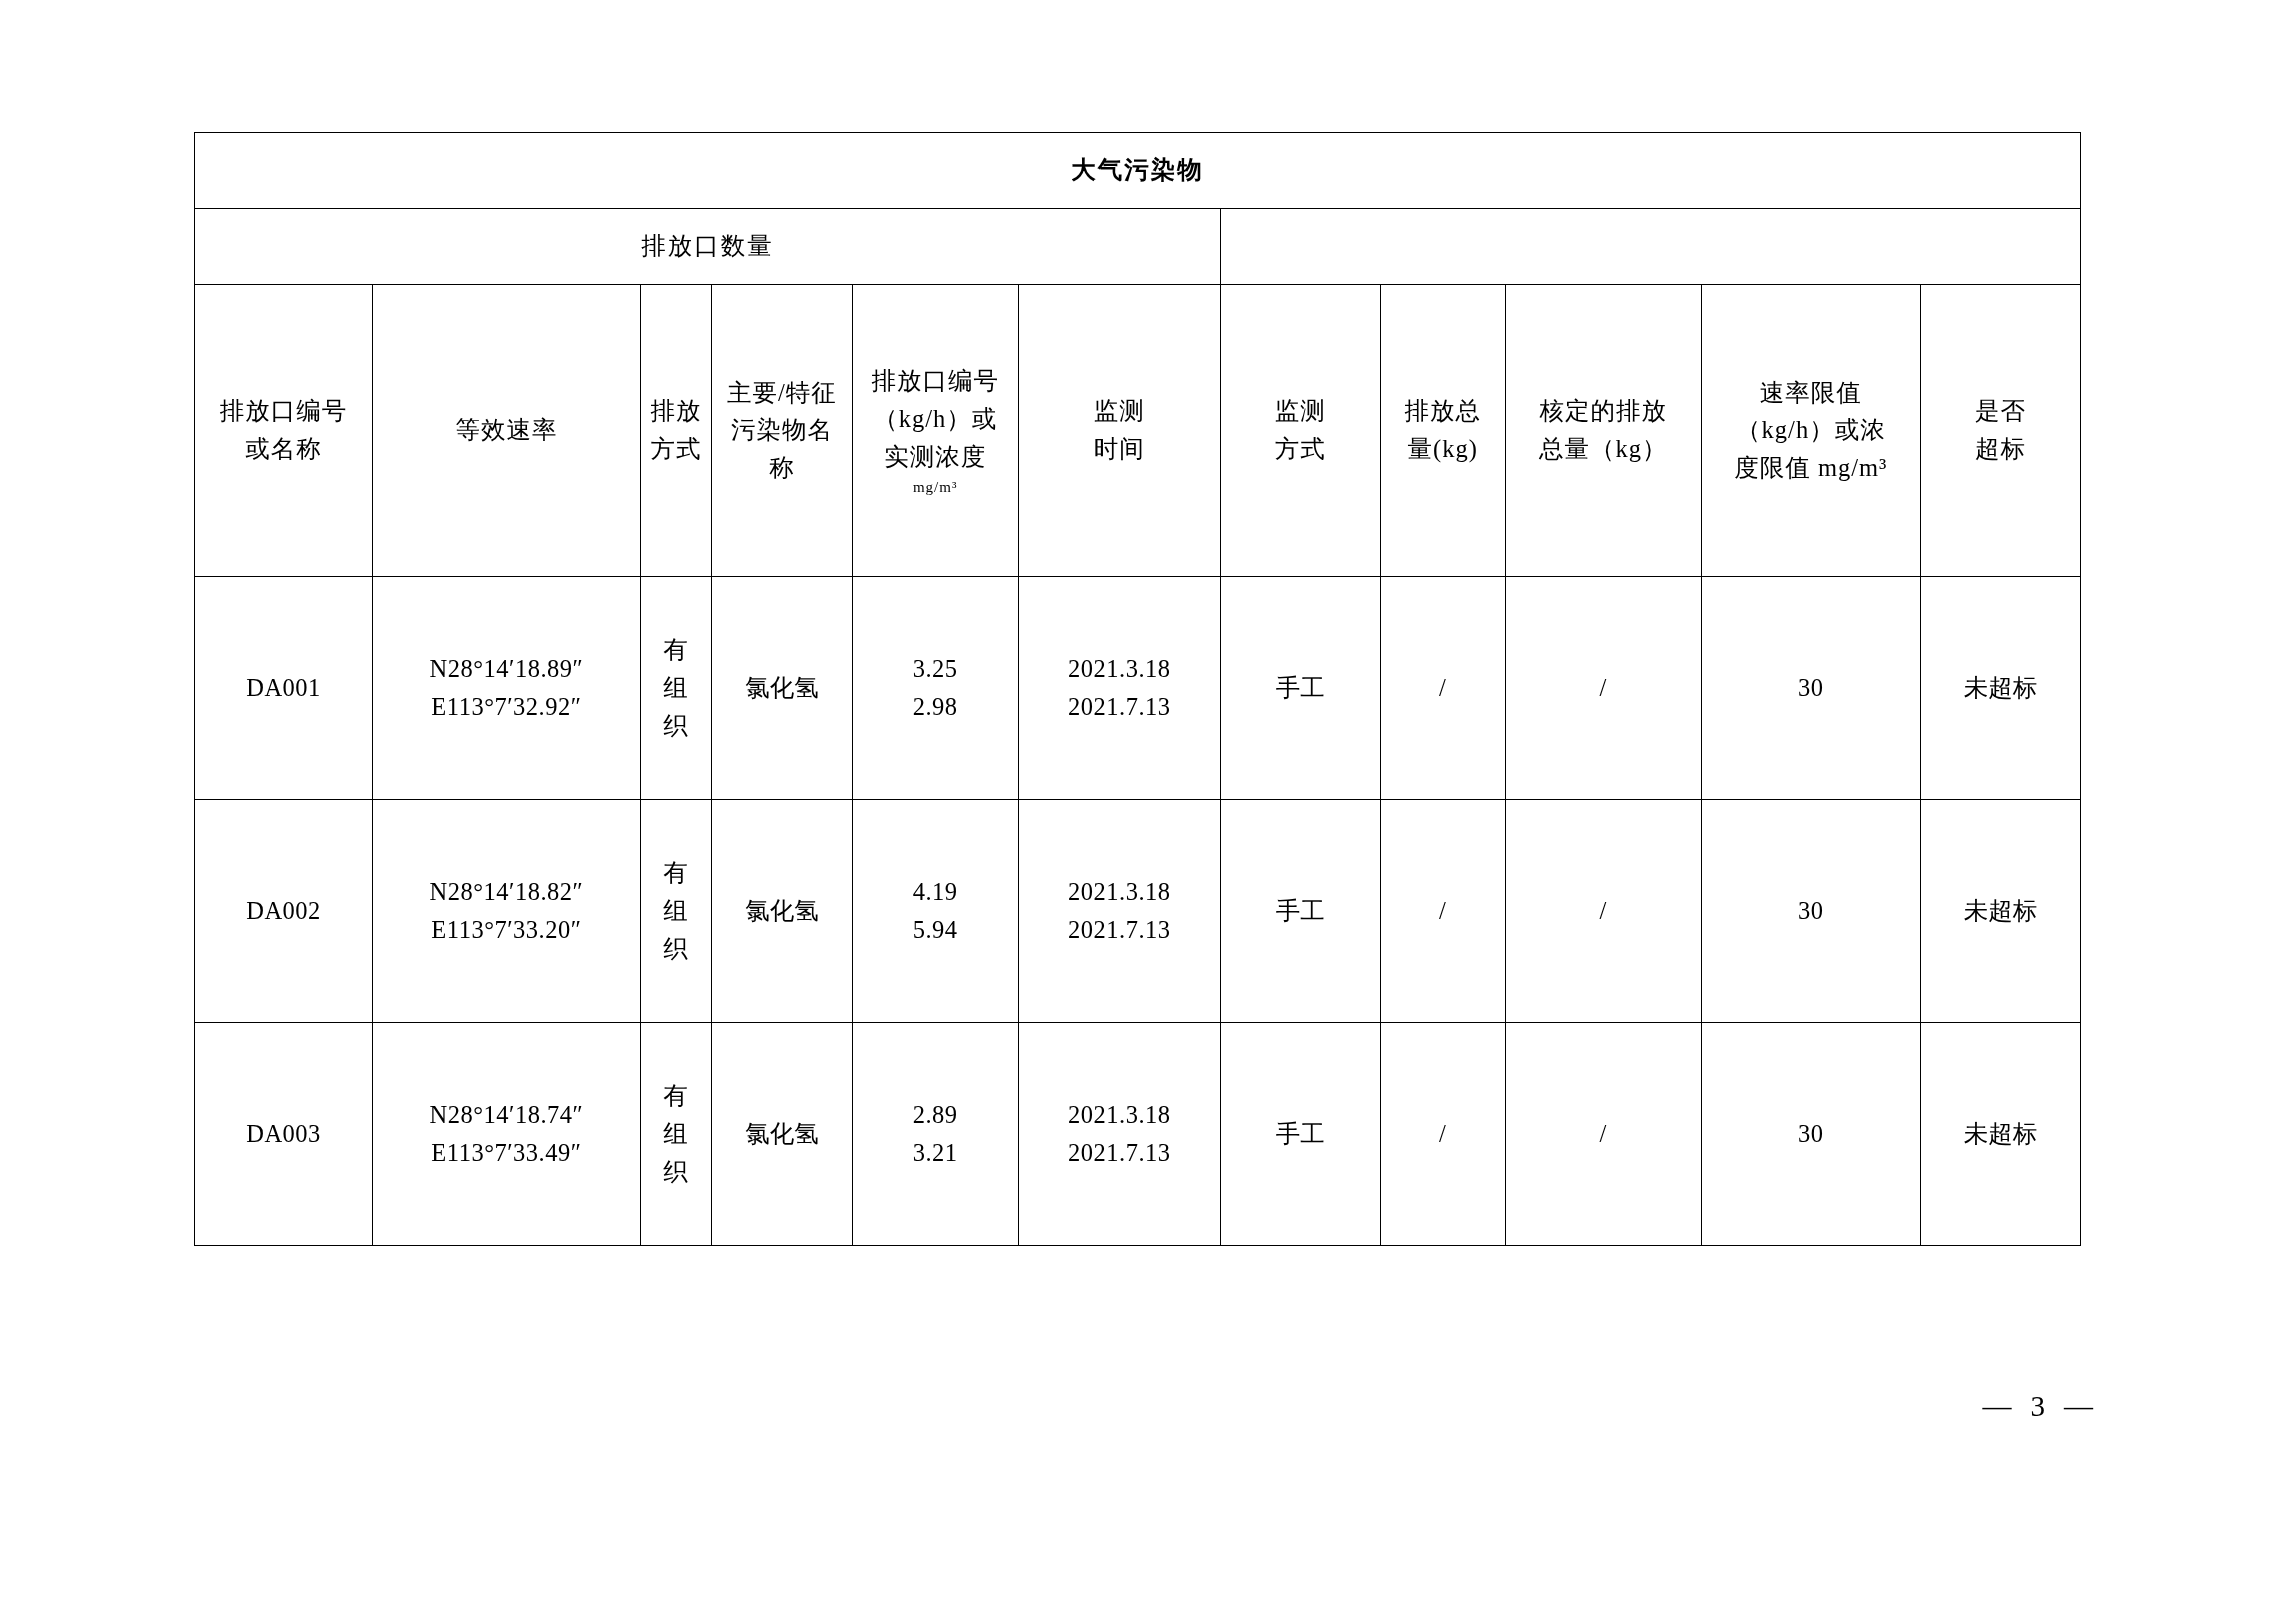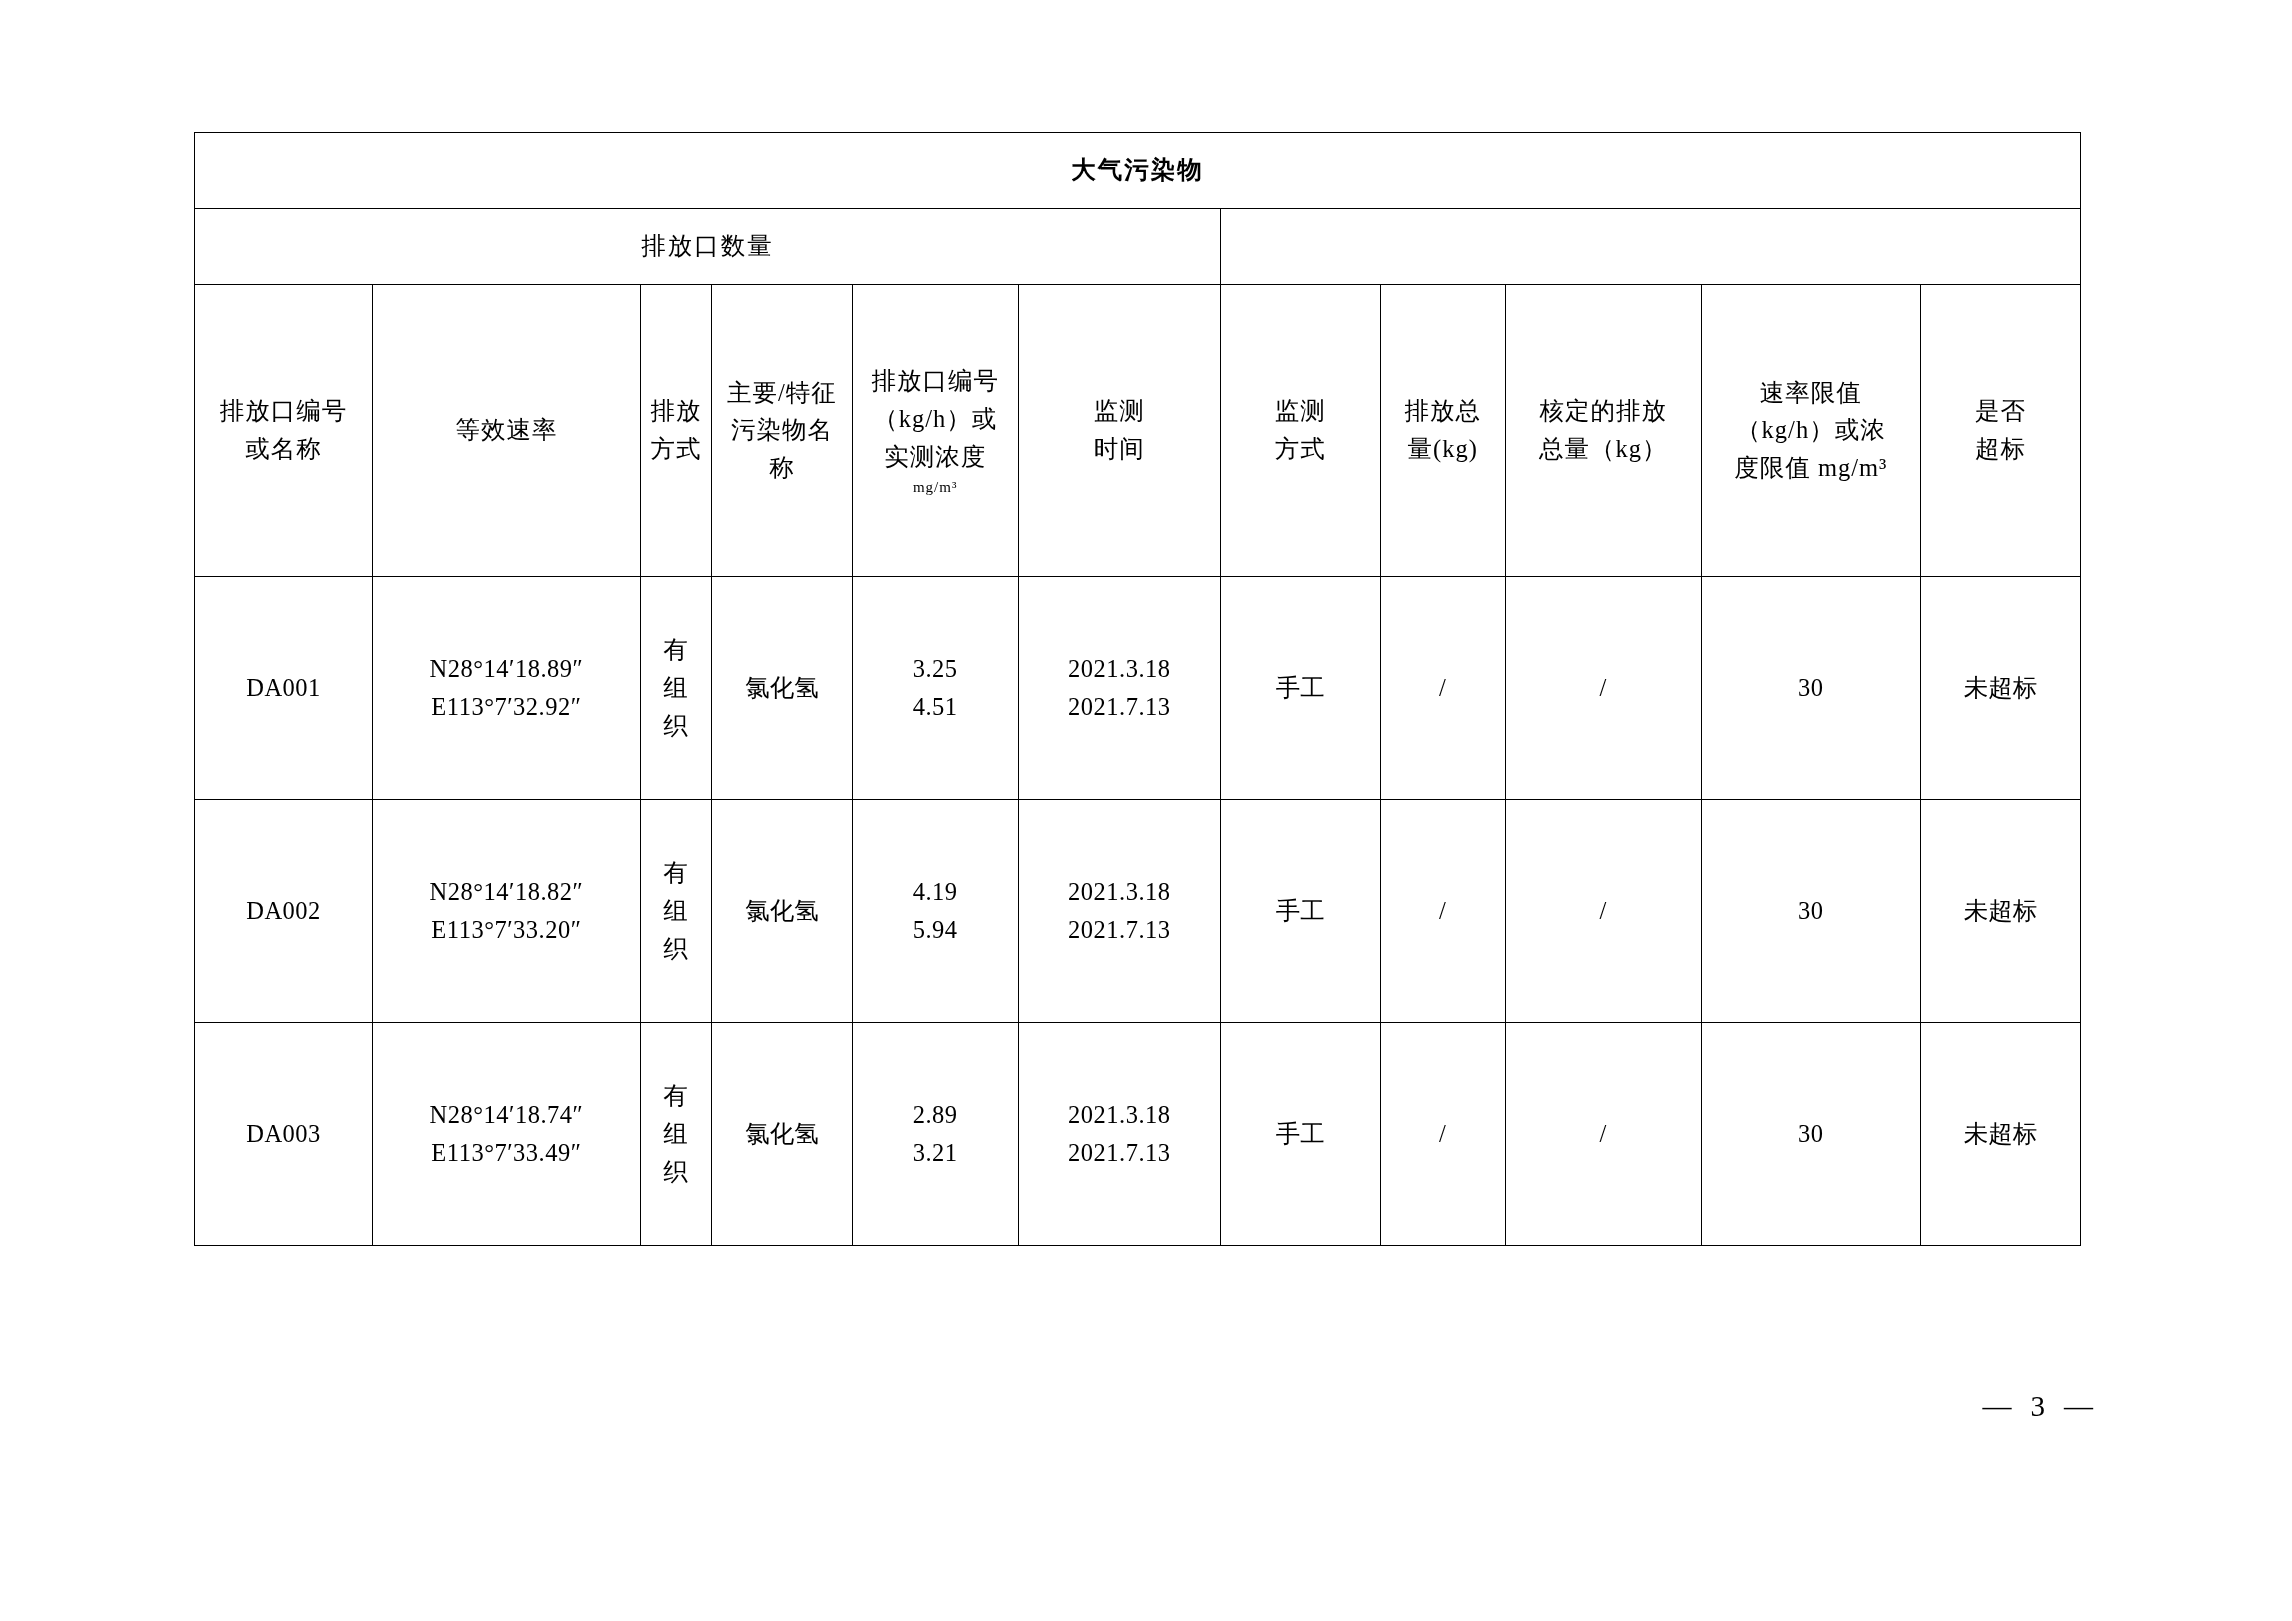--- a/index.html
+++ b/index.html
@@ -184,21 +184,21 @@
           <span class="num">E113°7′32.92″</span>
         </td>
         <td class="vert">
           <span>有</span>
           <span>组</span>
           <span>织</span>
         </td>
         <td>氯化氢</td>
         <td class="cell-lines num">
           <span>3.25</span>
-          <span>4.51</span>
+          <span>2.98</span>
         </td>
         <td class="cell-lines num">
           <span>2021.3.18</span>
           <span>2021.7.13</span>
         </td>
         <td>手工</td>
         <td class="num">/</td>
         <td class="num">/</td>
         <td class="num">30</td>
         <td>未超标</td>

